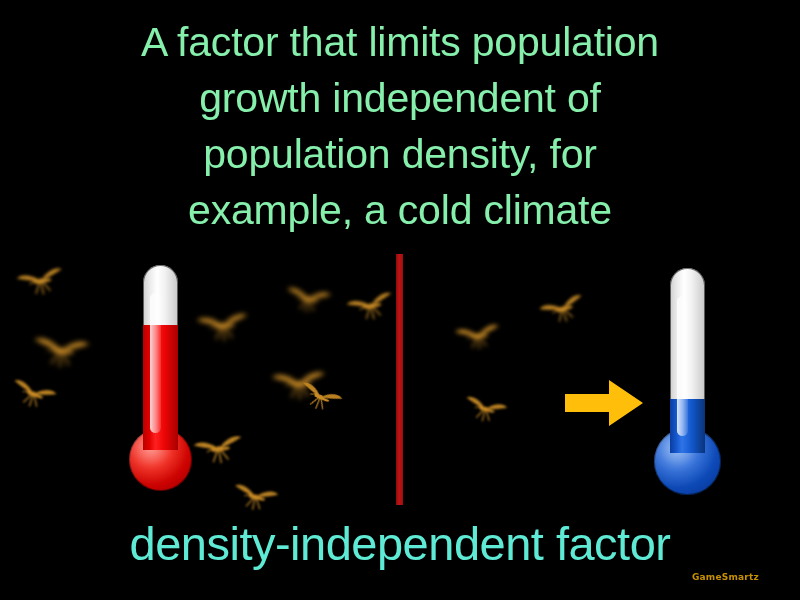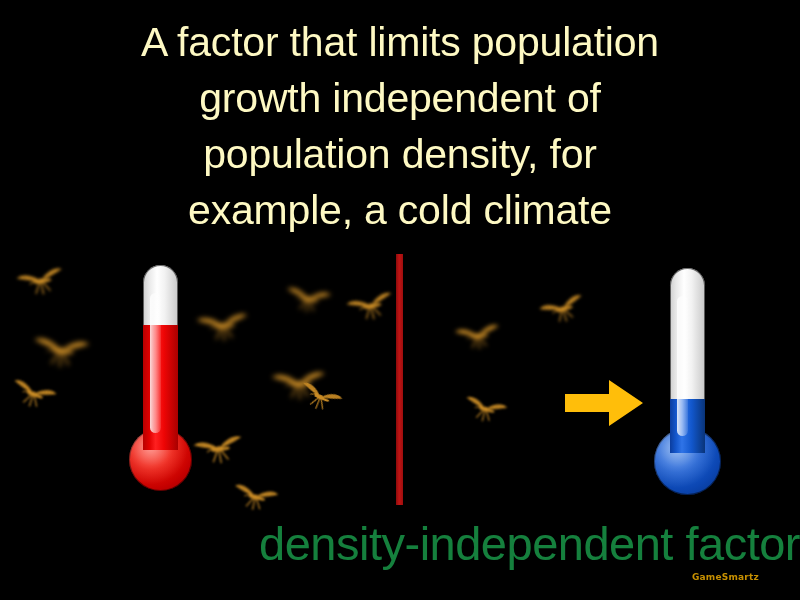--- a/index.html
+++ b/index.html
@@ -19,37 +19,37 @@
     overflow: hidden;
   }
 
   
   #definition {
     position: absolute;
     left: 0;
     top: 14px;
     width: 800px;
     text-align: center;
-    color: #fef9c3;
+    color: #86efac;
     font-family: "Liberation Sans", sans-serif;
     font-size: 41px;
     line-height: 56px;
     font-weight: 400;
     letter-spacing: -0.2px;
     white-space: pre-line;
   }
 
   
   #term {
     position: absolute;
     left: 0;
     top: 515px;
     width: 800px;
-    text-align: right;
-    color: #15803d;
+    text-align: center;
+    color: #5eead4;
     font-family: "Liberation Sans", sans-serif;
     font-size: 47px;
     line-height: 58px;
     font-weight: 400;
     letter-spacing: -0.5px;
   }
 
   
   #stage {
     position: absolute;

